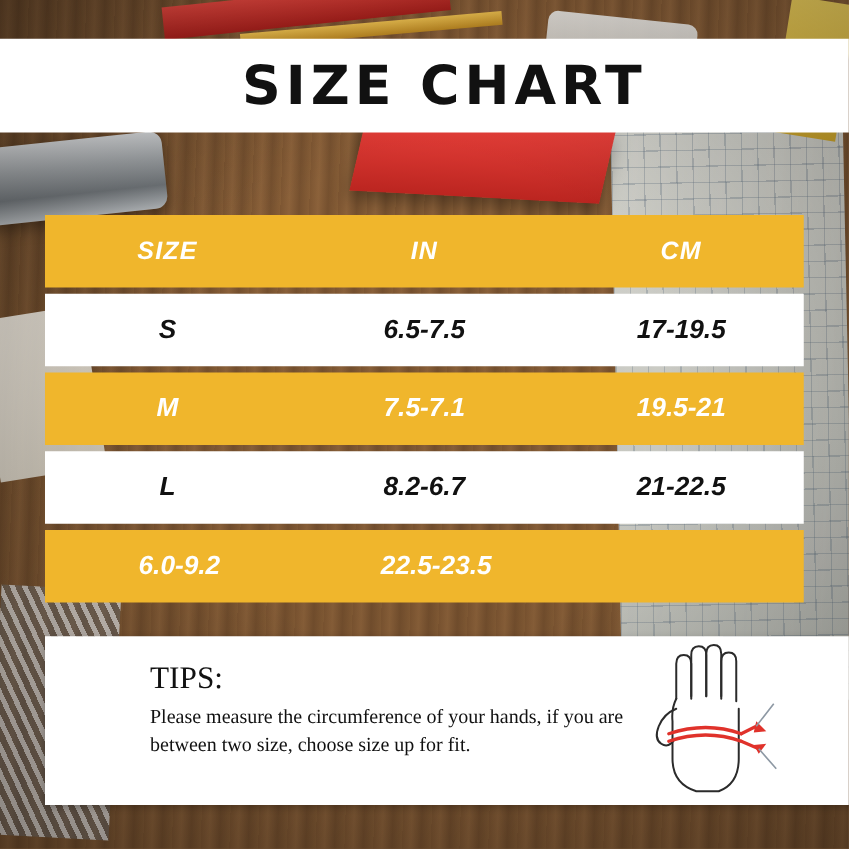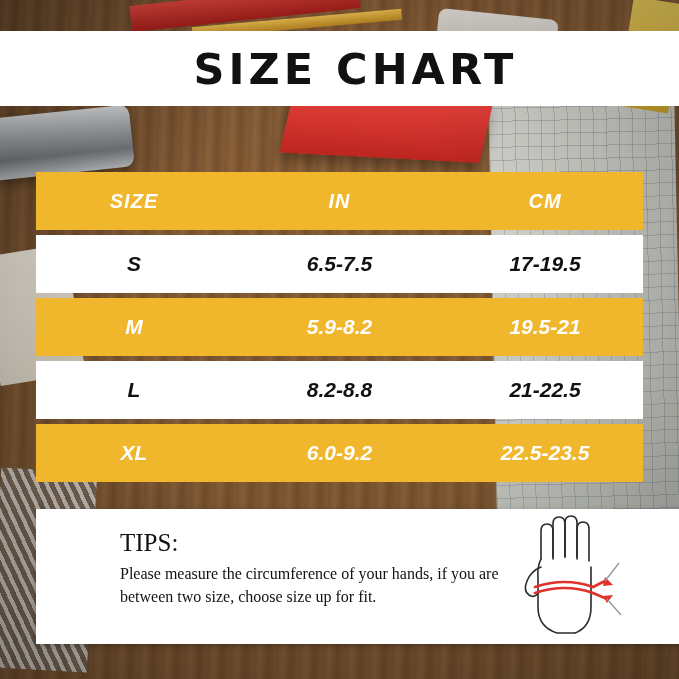--- a/index.html
+++ b/index.html
@@ -271,32 +271,31 @@
     </div>
 
     <div class="row odd">
       <div class="cell c-size">S</div>
       <div class="cell c-in">6.5-7.5</div>
       <div class="cell c-cm">17-19.5</div>
     </div>
 
     <div class="row even">
       <div class="cell c-size">M</div>
-      <div class="cell c-in">5.9-8.2</div>
+      <div class="cell c-in">7.5-7.1</div>
       <div class="cell c-cm">19.5-21</div>
     </div>
 
     <div class="row odd">
       <div class="cell c-size">L</div>
-      <div class="cell c-in">8.2-8.8</div>
+      <div class="cell c-in">8.2-6.7</div>
       <div class="cell c-cm">21-22.5</div>
     </div>
 
     <div class="row even">
-      <div class="cell c-size">XL</div>
       <div class="cell c-in">6.0-9.2</div>
       <div class="cell c-cm">22.5-23.5</div>
     </div>
 
   </div>
 
   <div class="tips">
     <div class="tips-inner">
       <div class="tips-title">TIPS:</div>
       <div class="tips-body">Please measure the circumference of your hands, if you are between two size, choose size up for fit.</div>

